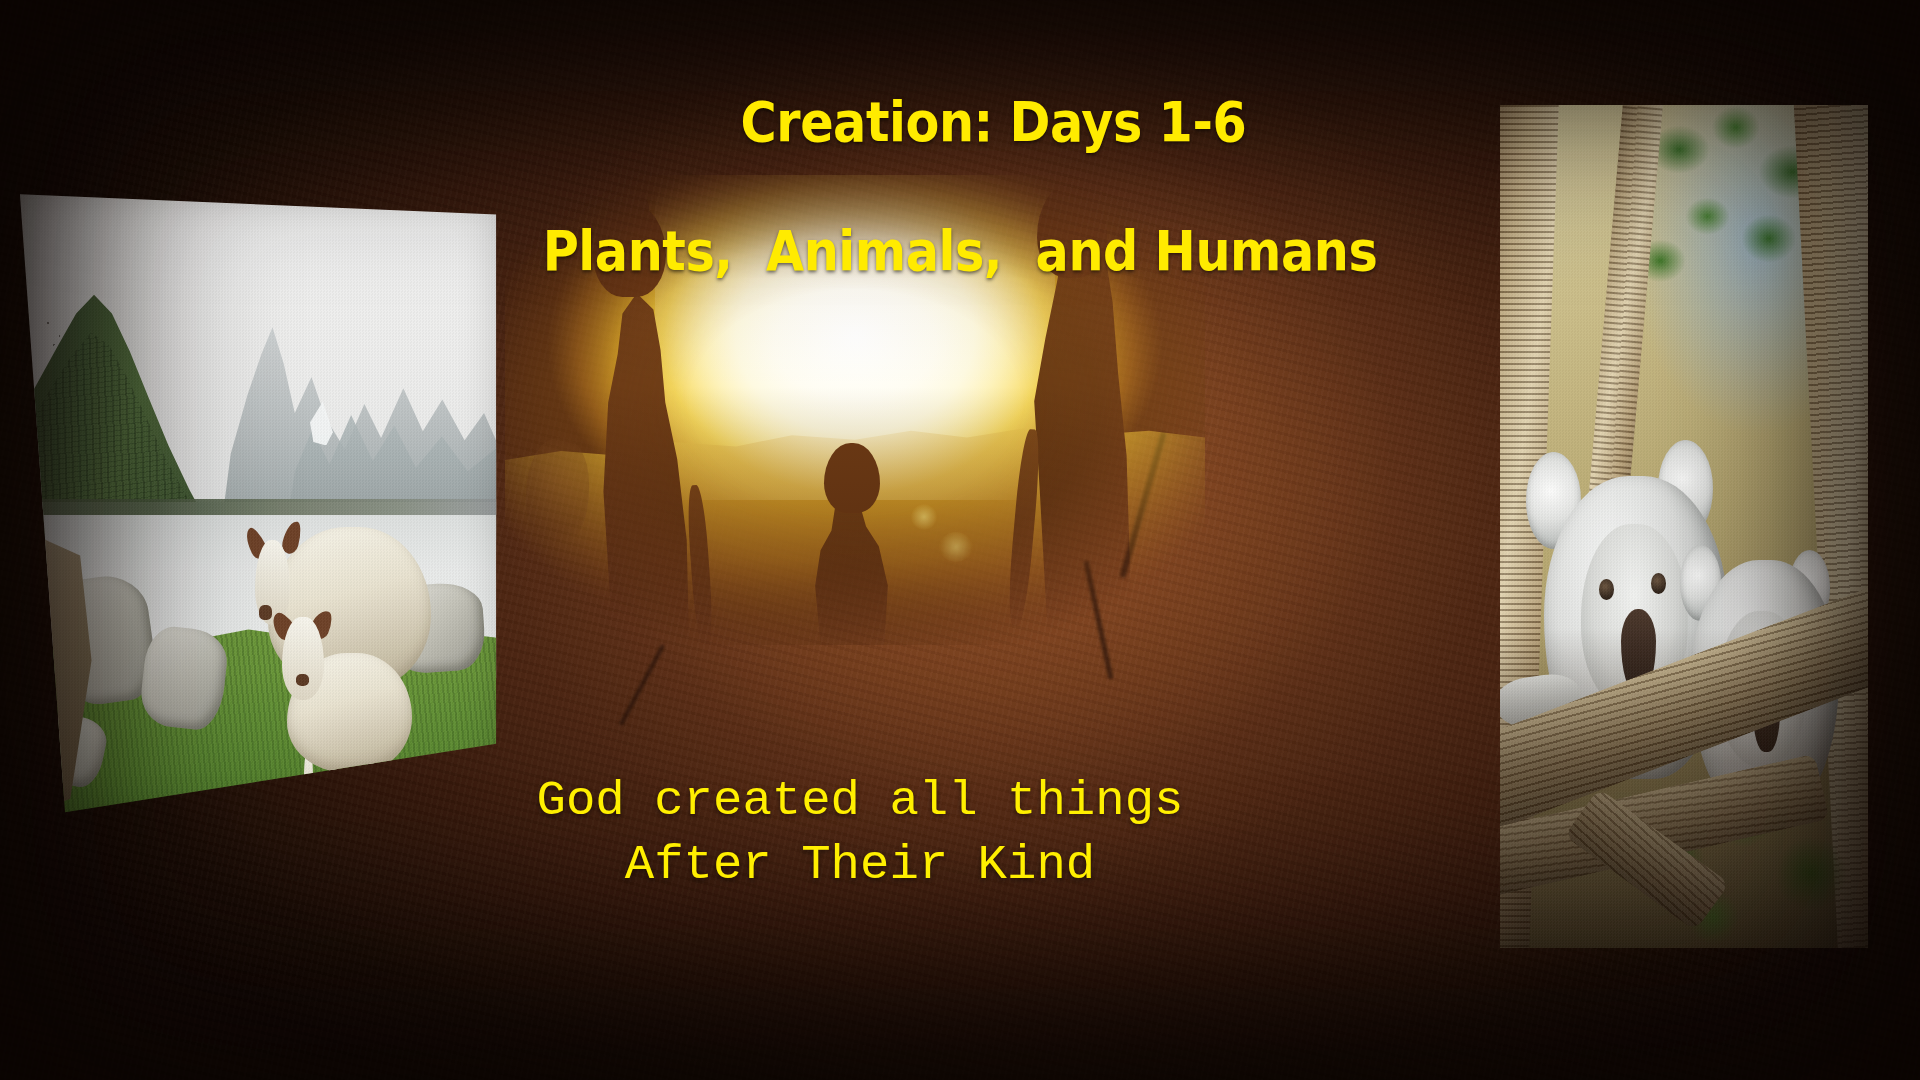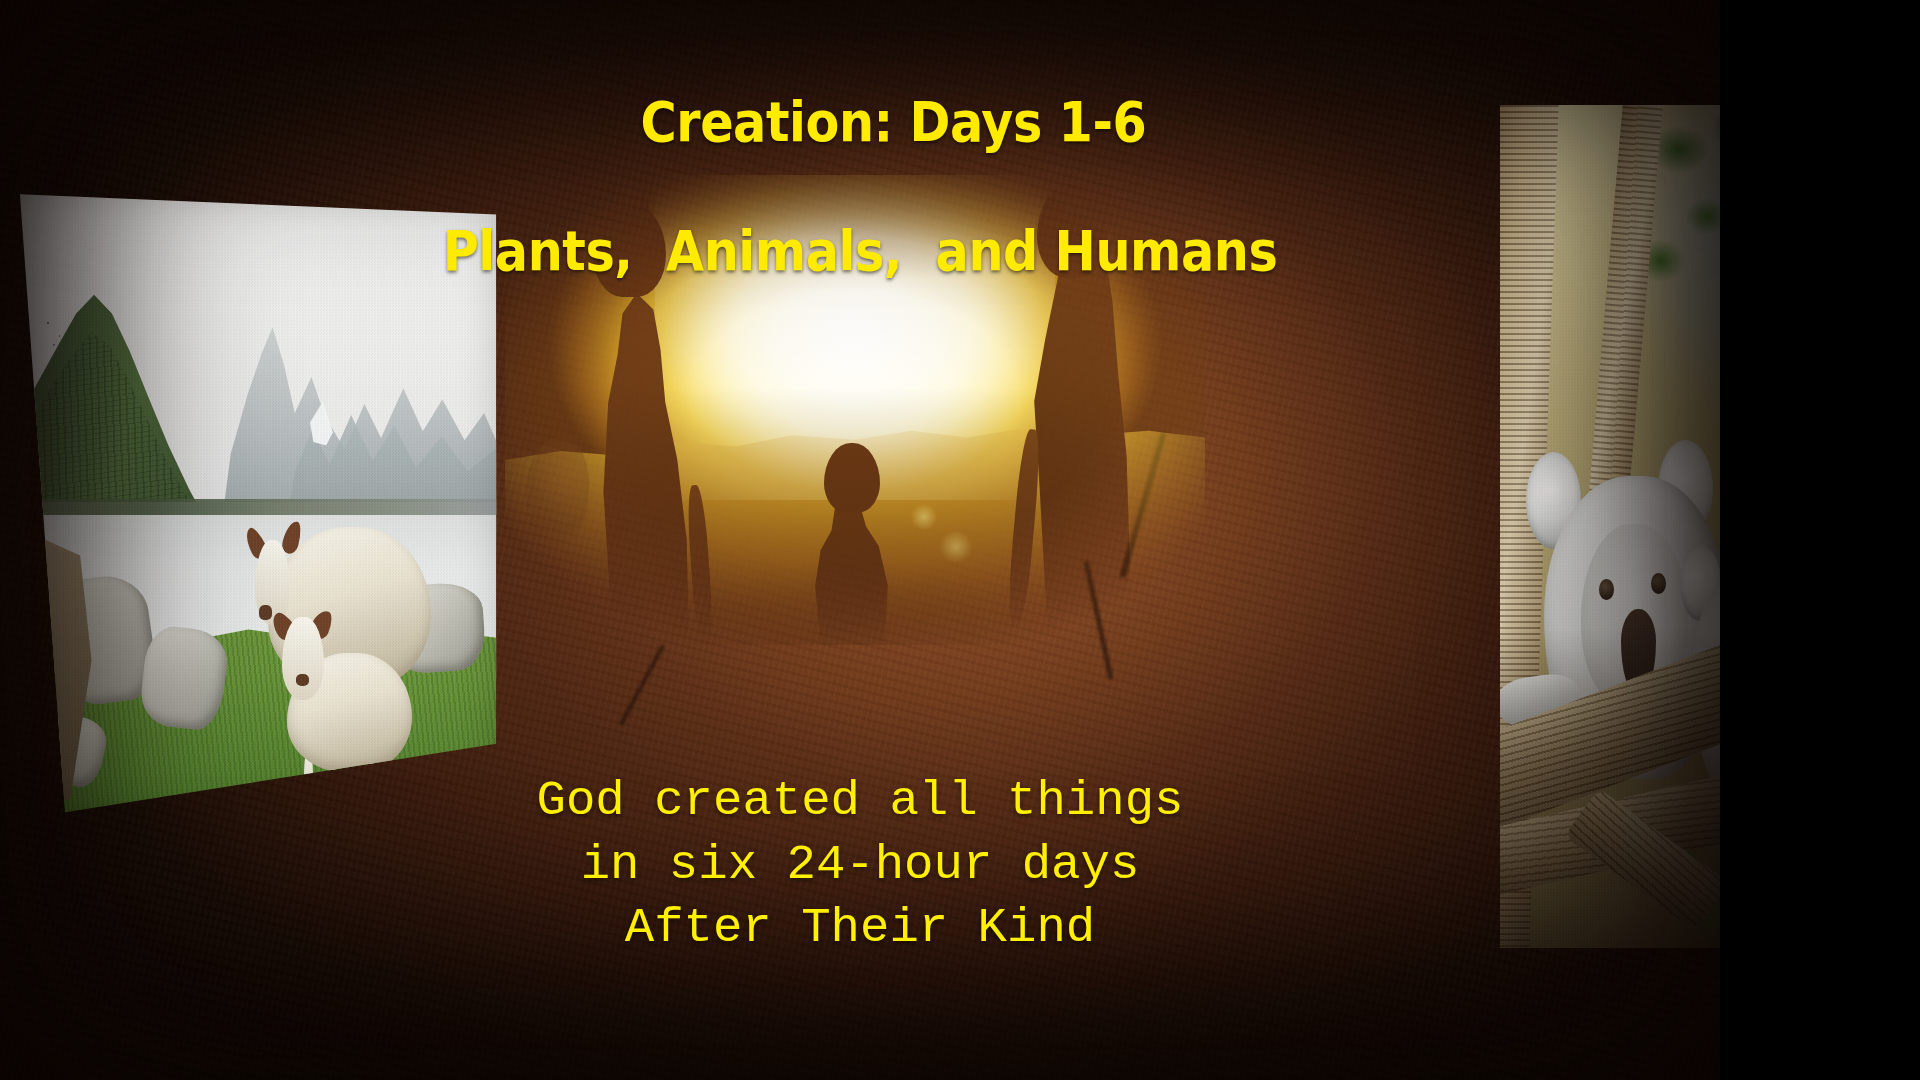--- a/index.html
+++ b/index.html
@@ -2,21 +2,21 @@
 <html><head>
 <meta charset="utf-8">
 <style>
   html, body {
     margin: 0;
     padding: 0;
     background: #000;
   }
   #slide {
     position: relative;
-    width: 1720px;
+    width: 1920px;
     height: 1080px;
     overflow: hidden;
     background: #150805;
     font-family: "Liberation Sans", sans-serif;
   }
 
   
   .bg-base {
     position: absolute;
     inset: 0;
@@ -549,17 +549,16 @@
 
   <div class="bg-edge"></div>
 
   <div class="title">
     <span>Creation: Days 1-6</span>
     <span class="l2">Plants,  Animals,  and Humans</span>
   </div>
 
   <div class="caption">
     <span>God created all things</span>
-    <span>in six 24-hour days</span>
     <span>After Their Kind</span>
   </div>
 
 </div>
 
 </body></html>

